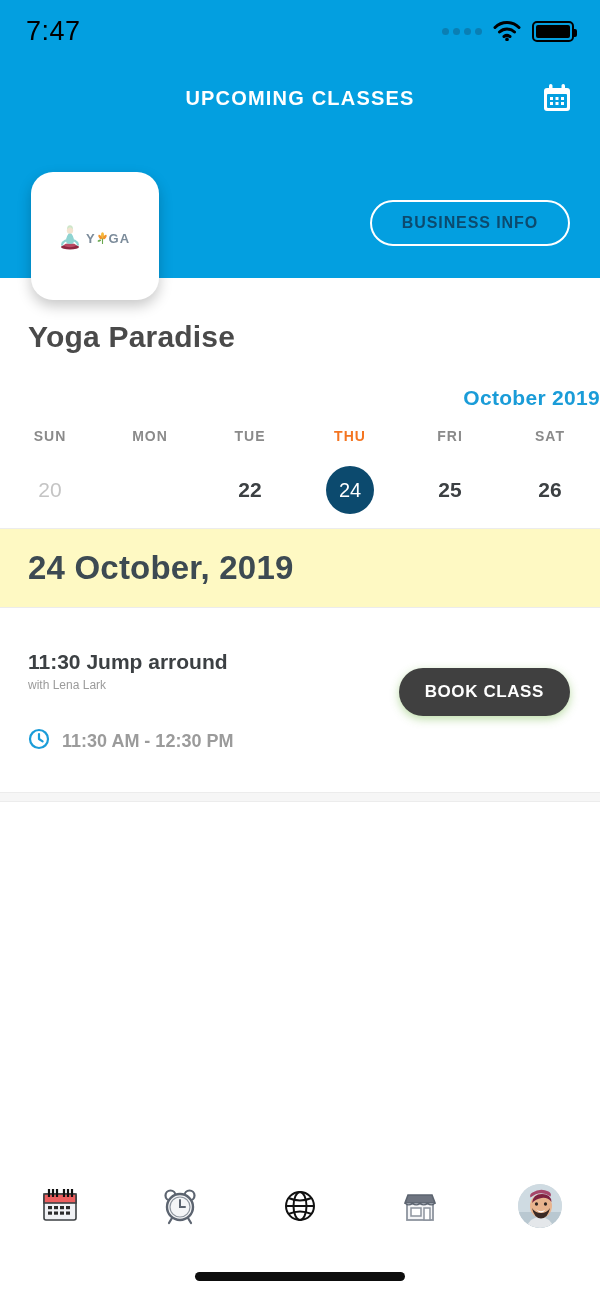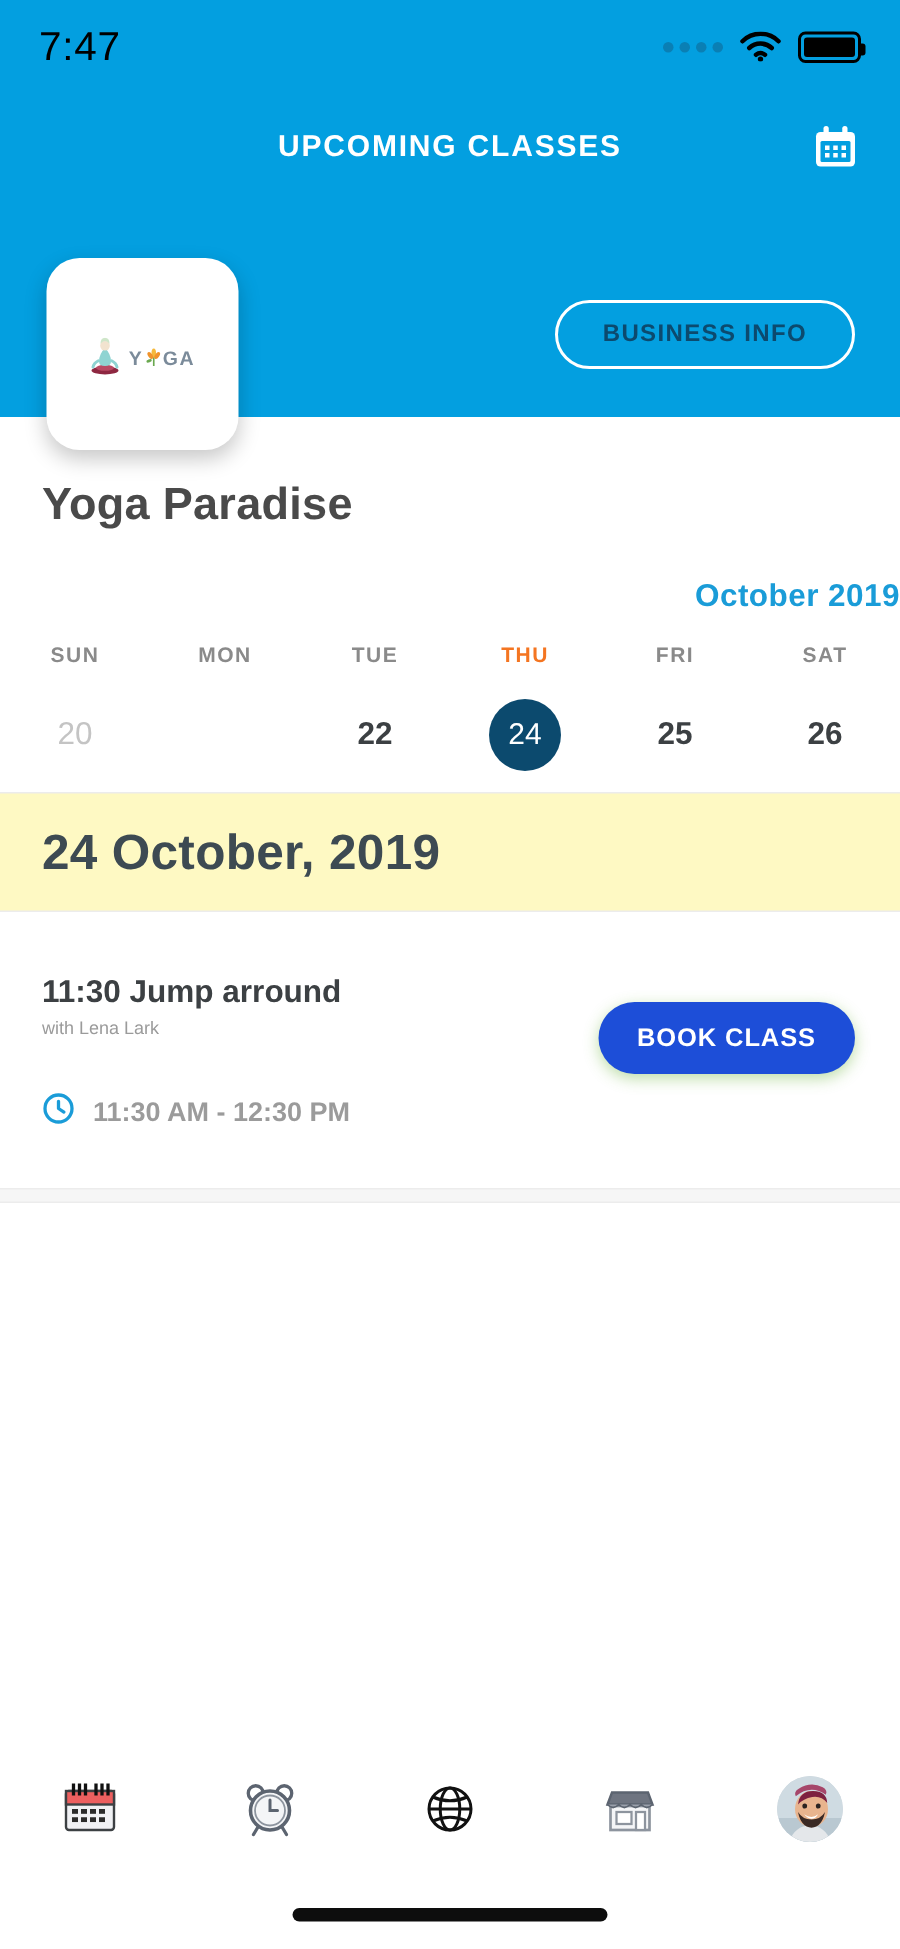--- a/index.html
+++ b/index.html
@@ -124,21 +124,21 @@
     position:absolute; left:28px; top:70px;
     font-size:12px; color:#9b9b9b;
   }
   .class-time-wrap {
     position:absolute; left:28px; top:120px;
     display:flex; align-items:center; gap:12px;
   }
   .class-time { font-size:18px; color:#9b9b9b; font-weight:600; }
   .book-btn {
     position:absolute; right:30px; top:60px;
-    background:#1d4ed8; border-radius:26px; height:48px; padding:0 26px;
+    background:#404040; border-radius:26px; height:48px; padding:0 26px;
     display:flex; align-items:center; justify-content:center;
     color:#ffffff; font-size:17px; font-weight:bold; letter-spacing:.6px;
     box-shadow:0 3px 10px rgba(108,179,63,.45);
   }
   .list-separator {
     position:absolute; top:792px; left:0; width:600px; height:10px;
     background:#f6f6f6; border-top:1px solid #ececec; border-bottom:1px solid #ececec;
   }
 
   

